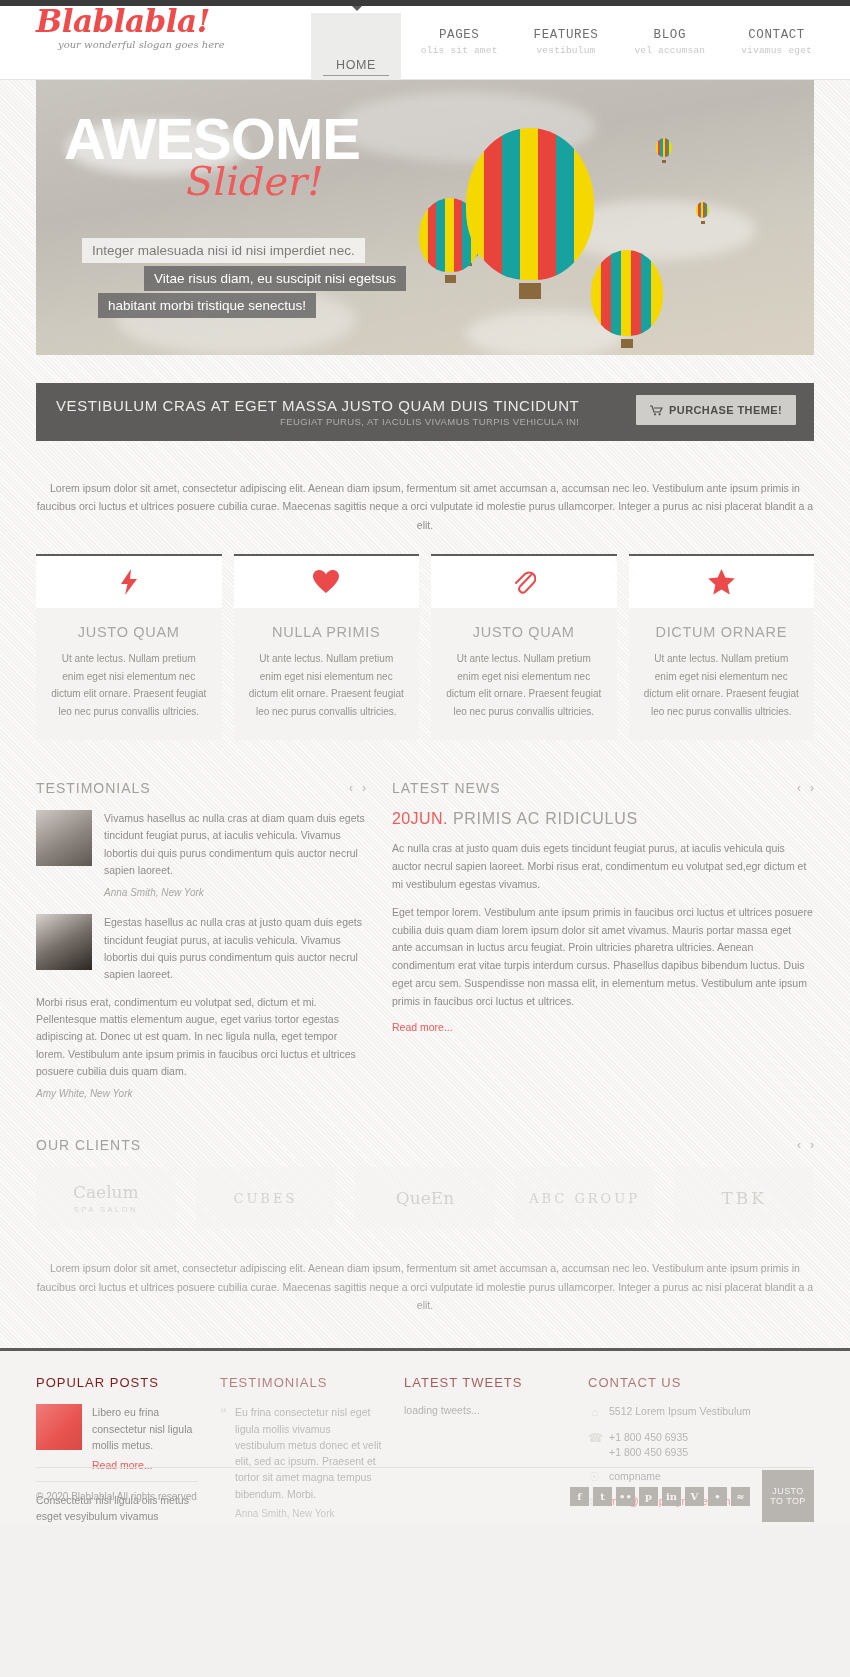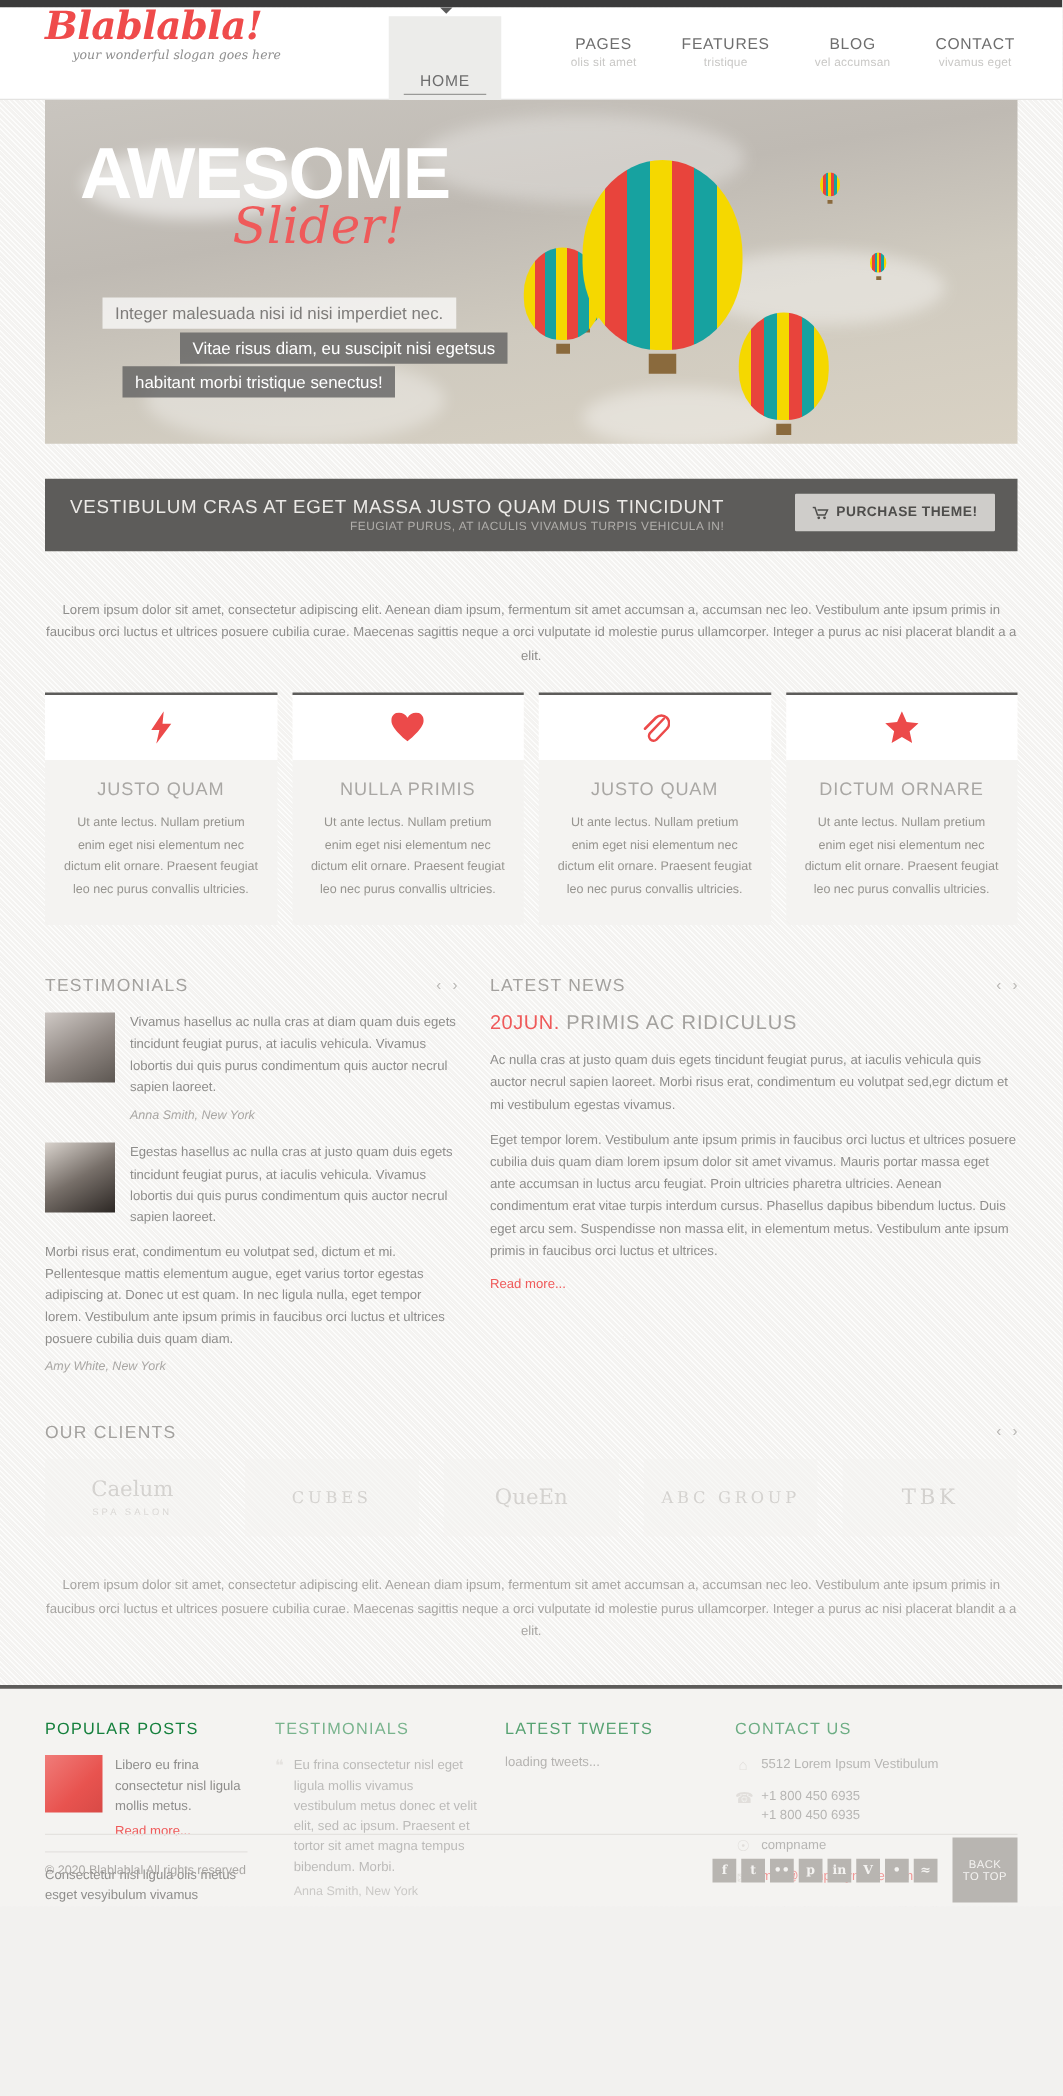--- a/index.html
+++ b/index.html
@@ -31,21 +31,21 @@
     font-family: "DejaVu Serif", serif;
     font-style: italic; font-weight: bold;
     font-size: 31px; color: #ef4b4b; letter-spacing: -.5px;
     line-height: 1;
   }
   .logo .slogan {
     font-family: "DejaVu Serif", serif;
     font-style: italic; font-size: 10px; color: #8f8f8f;
     margin-top: 2px; margin-left: 22px;
   }
-  nav.main-nav { position: absolute; right: 20px; top: 0; height: 79px; }
+  nav.main-nav { position: absolute; right: 20px; top: 0; height: 79px; font-family: Liberation Mono, monospace; }
   .nav-items { display: flex; align-items: flex-start; height: 100%; }
   .nav-item {
     text-align: center; padding: 22px 18px 0 18px; position: relative;
     cursor: pointer;
   }
   .nav-item .label {
     font-size: 12.5px; color: #6e6e6e; letter-spacing: .6px;
     text-transform: uppercase;
   }
   .nav-item .sub {
@@ -239,21 +239,21 @@
   footer.site-foot {
     background: #f4f3f1; border-top: 3px solid #5d5c5a; padding: 24px 36px 0 36px;
   }
   .foot-cols { display: flex; gap: 22px; }
   .fcol { }
   .fcol.c1 { width: 162px; }
   .fcol.c2 { width: 162px; }
   .fcol.c3 { width: 162px; }
   .fcol.c4 { width: 182px; }
   .fhead {
-    font-size: 13px; color: #15803d; letter-spacing: 1px;
+    font-size: 13px; color: #7f1d1d; letter-spacing: 1px;
     text-transform: uppercase; margin-bottom: 14px;
   }
   .post { display: flex; gap: 10px; margin-bottom: 10px; }
   .thumb { width: 46px; height: 46px; flex: 0 0 46px; }
   .thumb.red { background: linear-gradient(135deg,#f07c79,#e8534f 60%,#d84a46); }
   .post-text { font-size: 10.5px; line-height: 1.55; color: #8e8d8b; }
   .post-sep { border-top: 1px solid #e4e2df; margin: 10px 0; }
   .quote-item { display: flex; gap: 8px; margin-bottom: 14px; }
   .q-ico { color: #d8d5d1; font-size: 13px; line-height: 1; margin-top: 2px; }
   .q-text { font-size: 10.5px; line-height: 1.55; color: #8e8d8b; }
@@ -305,21 +305,21 @@
     </div>
 
     <nav class="main-nav">
       <div class="nav-items">
         <div class="nav-item">
           <div class="label">PAGES</div>
           <div class="sub">olis sit amet</div>
         </div>
         <div class="nav-item">
           <div class="label">FEATURES</div>
-          <div class="sub">tristique</div>
+          <div class="sub">vestibulum</div>
         </div>
         <div class="nav-item">
           <div class="label">BLOG</div>
           <div class="sub">vel accumsan</div>
         </div>
         <div class="nav-item">
           <div class="label">CONTACT</div>
           <div class="sub">vivamus eget</div>
         </div>
       </div>
@@ -591,19 +591,19 @@
         <div class="soc">f</div>
         <div class="soc">t</div>
         <div class="soc">••</div>
         <div class="soc">p</div>
         <div class="soc">in</div>
         <div class="soc">V</div>
         <div class="soc">•</div>
         <div class="soc">≈</div>
       </div>
       <div class="back-to-top">
-        <span>BACK</span>
+        <span>JUSTO</span>
         <span>TO TOP</span>
       </div>
     </div>
   </footer>
 
 </div>
 
 </body></html>

